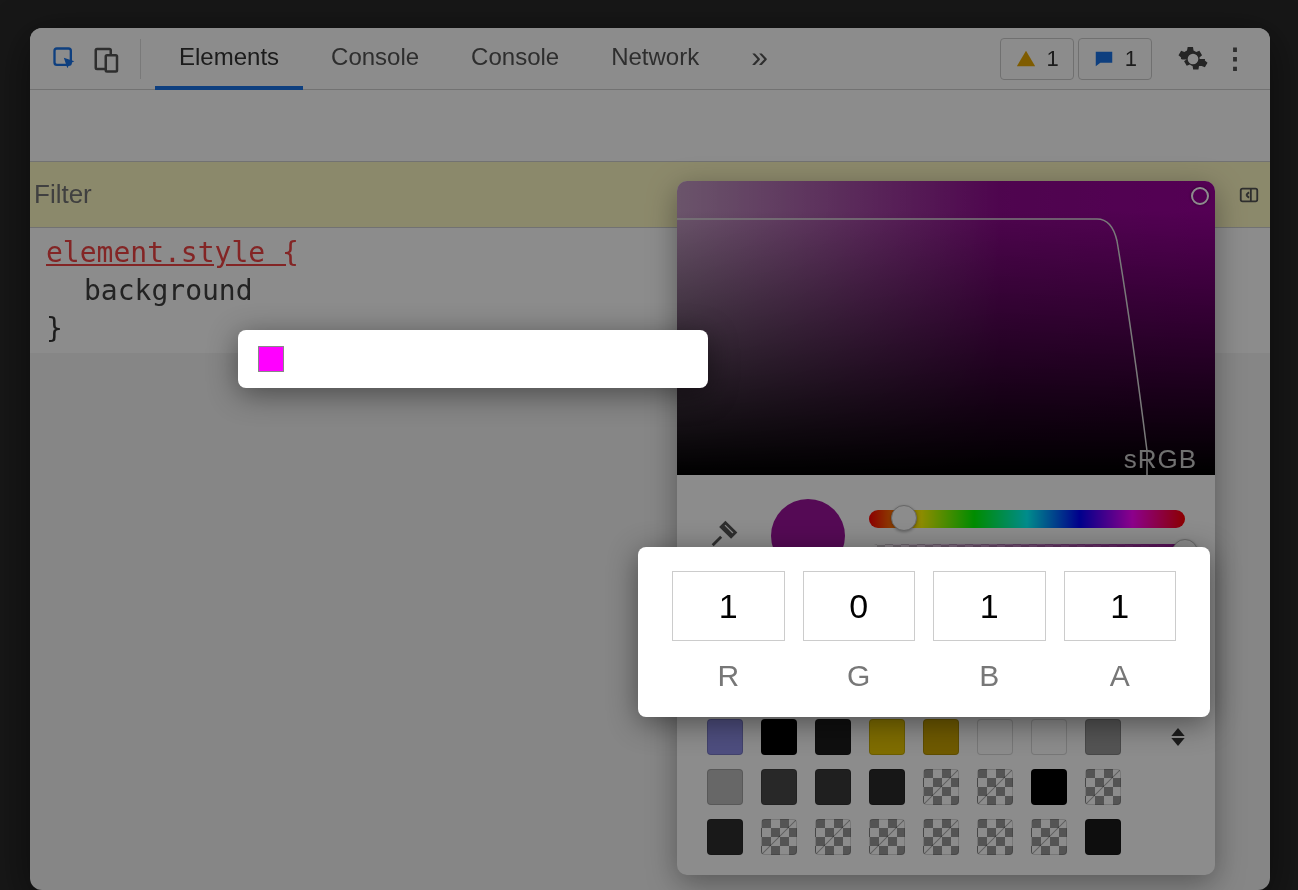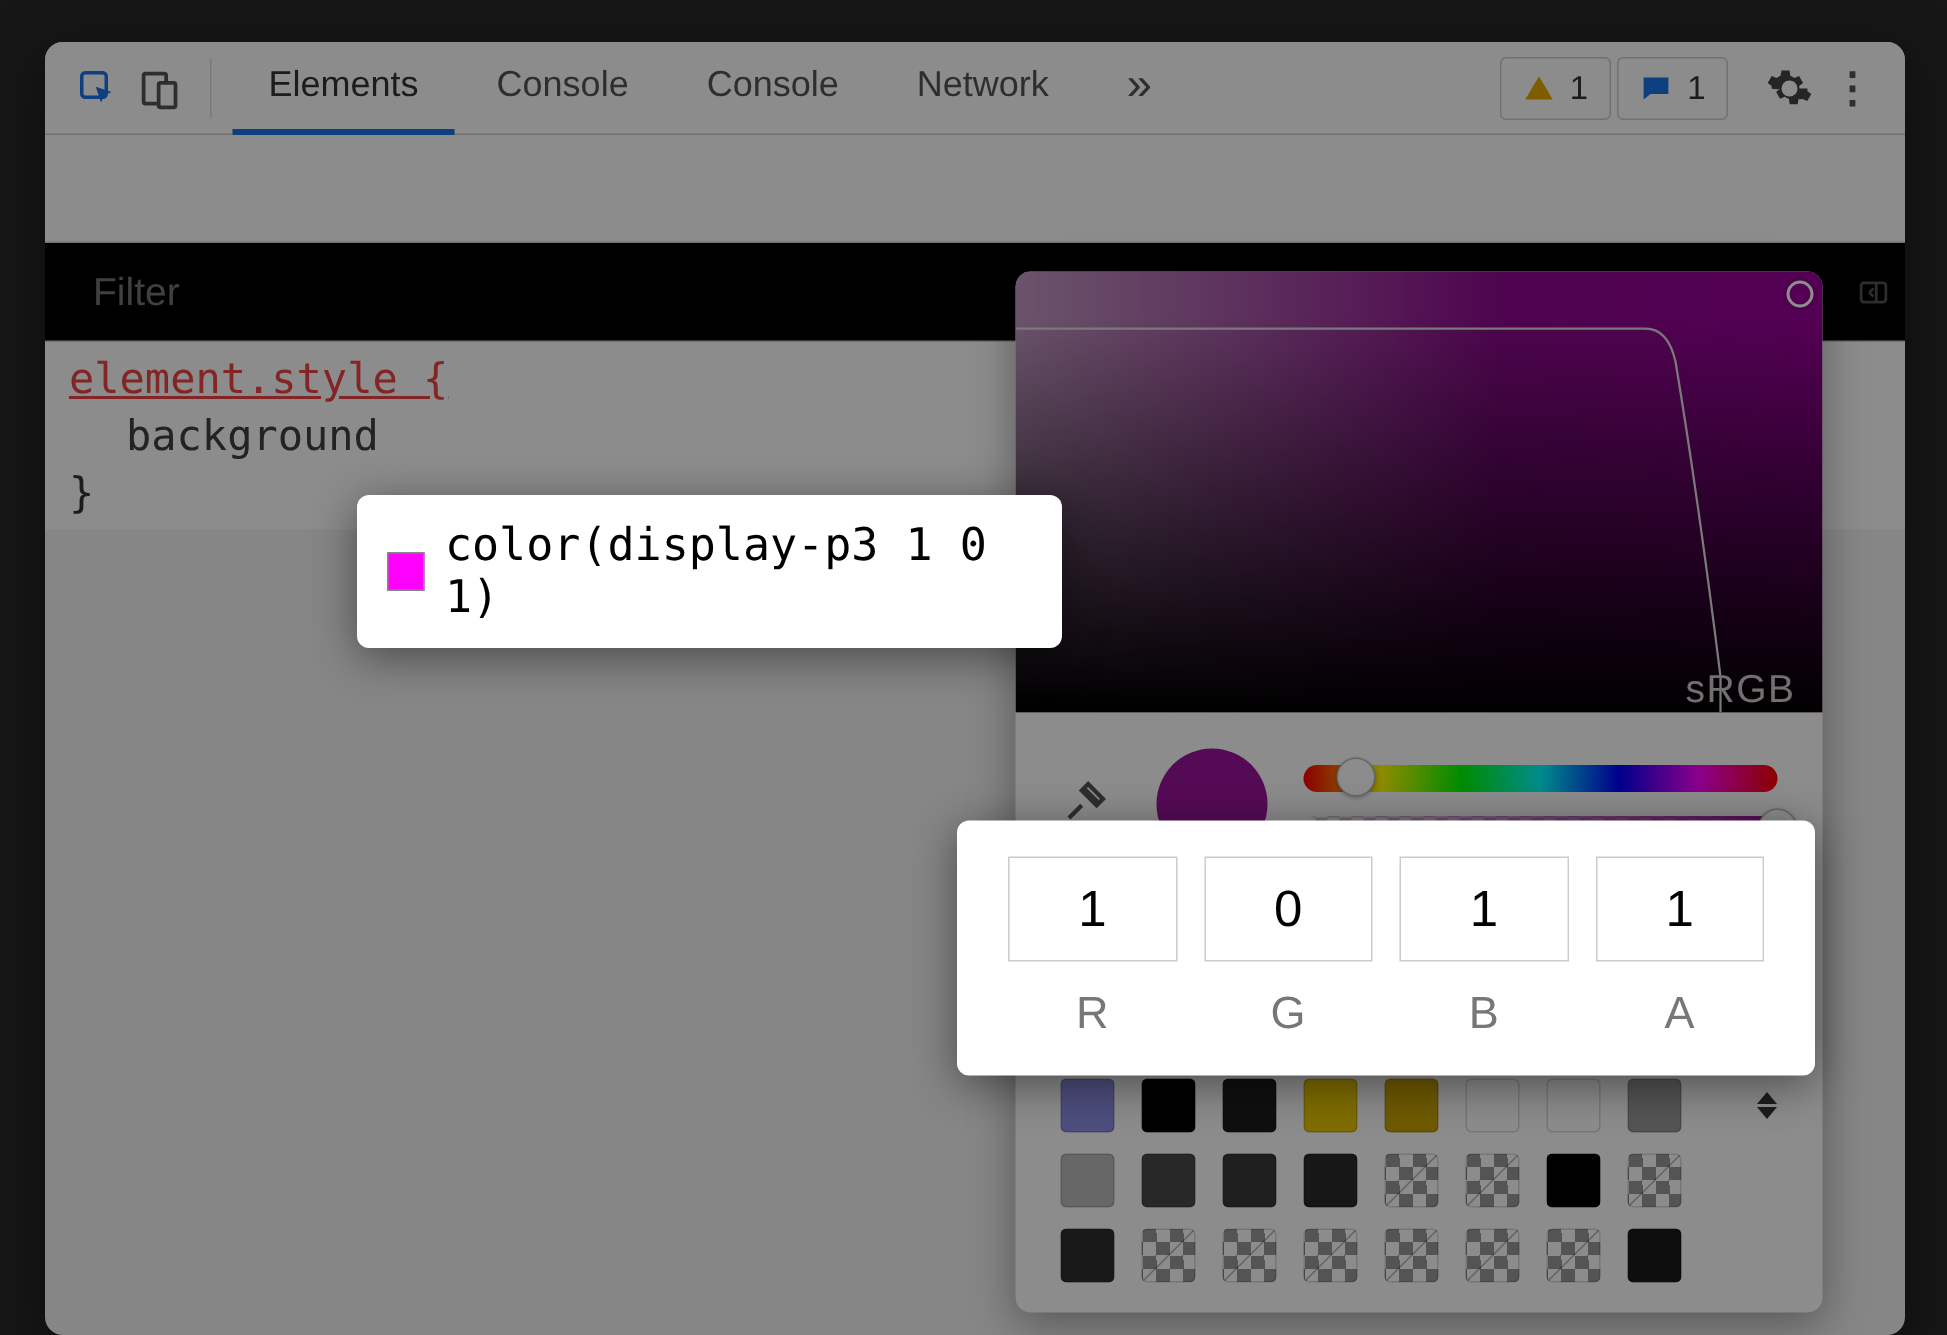--- a/index.html
+++ b/index.html
@@ -96,24 +96,24 @@
   .more-sq { width:38px; display:flex; align-items:center; justify-content:center; color:#555;}
 
   
   .styles-blank {
     height: 72px;
     background: #fff;
     border-bottom: 1px solid #d0d0d0;
   }
   .filter-row {
     height: 66px;
-    background: #000000;
+    background: #fef9c3;
     border-bottom: 1px solid #d0d0d0;
     display:flex; align-items:center;
-    padding: 0 32px;
+    padding: 0 4px;
     position: relative;
   }
   .filter-input {
     border:none; outline:none;
     font-size: 26px;
     color:#888;
     background: transparent;
     width: 300px;
   }
   .code {
@@ -387,21 +387,20 @@
       </div>
     </div>
   </div>
 
 </div>
 
 <div class="dark-overlay"></div>
 
 <div class="pop pop-value">
   <span class="sw-inline"></span>
-  <span>color(display-p3 1 0 1)</span>
 </div>
 
 <div class="pop pop-rgba">
   <div class="rgba-row">
     <div class="rgba-cell">
       <input value="1" style="">
       <div class="lab">R</div>
     </div>
     <div class="rgba-cell">
       <input value="0" style="">

